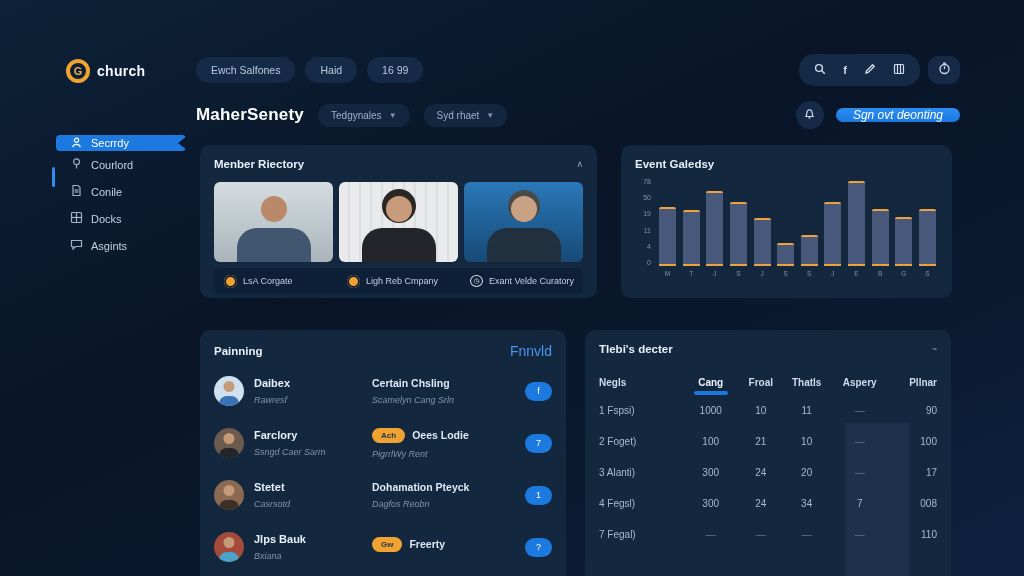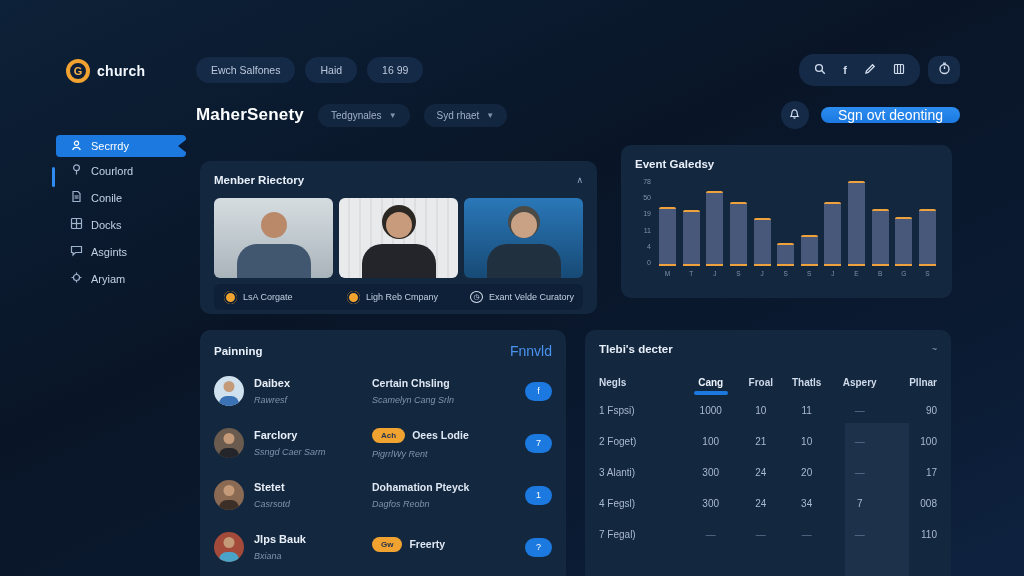--- a/index.html
+++ b/index.html
@@ -13,21 +13,21 @@
   .logo { display:flex; align-items:center; gap:7px; margin:14px 0 0 2px; }
   .logo-mark { width:24px; height:24px; border-radius:50%; border:4px solid #f0a330;
     display:flex; align-items:center; justify-content:center; font-weight:bold;
     font-size:11px; color:#f4b24a; background:#0d1f38; }
   .logo-text { font-size:14px; font-weight:bold; color:#f4f8ff; letter-spacing:.3px; }
   .menu { position:absolute; top:90px; left:0; width:120px; }
   .menu-item { position:relative; display:flex; align-items:center; gap:8px; height:27px;
     padding-left:6px; font-size:11px; color:#c3d1e4; cursor:pointer; }
   .menu-item svg { flex:0 0 13px; stroke:#9fb2cc; }
   .menu-item.active { background:#1b79e0; border-radius:4px; color:#ffffff;
-    margin-left:-8px; padding-left:14px; width:130px; height:22px; }
+    margin-left:-8px; padding-left:14px; width:130px; height:16px; }
   .menu-item.active svg { stroke:#ffffff; }
   .menu-item.active::after { content:""; position:absolute; right:-1px; top:50%;
     transform:translateY(-50%); border-top:7px solid transparent; border-bottom:7px solid transparent;
     border-right:9px solid #0a1830; }
   .side-tick { position:absolute; left:-12px; top:122px; width:3px; height:20px;
     background:#2f8bf0; border-radius:2px; }
   .main { position:absolute; left:196px; top:45px; width:764px; height:531px; }
   .topbar { display:flex; justify-content:space-between; align-items:center; height:34px; margin-top:8px; }
   .pills { display:flex; gap:10px; }
   .pill { background:#152a47; border-radius:15px; padding:7px 15px; font-size:10.5px;
@@ -42,26 +42,26 @@
   .headrow { display:flex; justify-content:space-between; align-items:center; margin-top:13px; height:30px; }
   .headleft { display:flex; align-items:center; gap:14px; }
   .page-title { font-size:17px; font-weight:bold; color:#fdfeff; letter-spacing:.2px; }
   .drop { background:#12263f; border-radius:14px; padding:6px 13px; font-size:10px;
     color:#9fb0c8; cursor:pointer; display:flex; gap:7px; align-items:center; }
   .drop b { font-weight:normal; font-size:8px; color:#7f93ad; }
   .headright { display:flex; gap:12px; align-items:center; }
   .bell { width:28px; height:28px; border-radius:50%; background:#152a47;
     display:flex; align-items:center; justify-content:center; cursor:pointer; }
   .cta { background:linear-gradient(180deg,#2c8df0,#1b79e0); border:none; border-radius:15px;
-    padding:0 17px; font-size:14px; color:#fff; font-family:inherit; cursor:pointer; }
+    padding:0 17px; font-size:12px; color:#fff; font-family:inherit; cursor:pointer;font-style:italic; }
   .card { position:absolute; background:#13273f; border-radius:10px; padding:13px 14px; }
   .card-title { font-size:11.5px; font-weight:bold; color:#e9f0fa; }
   .card-head { display:flex; justify-content:space-between; align-items:center; }
   .chev { color:#8fa4c0; font-size:9px; cursor:pointer; }
-  .card-md { left:4px; top:116px; width:397px; height:153px; }
+  .card-md { left:4px; top:100px; width:397px; height:153px; }
   .photos { display:flex; gap:6px; margin-top:12px; }
   .photo { flex:1; height:80px; border-radius:6px; position:relative; overflow:hidden; }
   .photo::before { content:""; position:absolute; width:26px; height:26px; border-radius:50%;
     left:50%; top:14px; transform:translateX(-50%); }
   .photo::after { content:""; position:absolute; width:74px; height:40px;
     border-radius:20px 20px 0 0; left:50%; bottom:-6px; transform:translateX(-50%); }
   .photo-1 { background:linear-gradient(180deg,#d6dde1,#a9b4ba); }
   .photo-1::before { background:#b9896a; } .photo-1::after { background:#41566f; }
   .photo-2 { background:repeating-linear-gradient(90deg,#e9eaeb 0 9px,#dcdee0 9px 11px); }
   .photo-2::before { background:#c99b7d; box-shadow:0 -3px 0 4px #2b2723; }
@@ -166,27 +166,20 @@
             <line x1="1.5" y1="6.5" x2="11.5" y2="6.5"></line>
           </svg></span>
         <span>Docks</span>
       </div>
       <div class="menu-item">
         <span><svg width="13" height="13" viewBox="0 0 13 13" fill="none" stroke-width="1.2">
             <path d="M1.5 2.5 h10 v6 h-6 l-2.5 2.5 v-2.5 h-1.5 z"></path>
           </svg></span>
         <span>Asgints</span>
       </div>
-      <div class="menu-item">
-        <span><svg width="13" height="13" viewBox="0 0 13 13" fill="none" stroke-width="1.2">
-            <circle cx="6.5" cy="6.5" r="3"></circle>
-            <path d="M6.5 1.5 v2 M6.5 9.5 v2 M1.5 6.5 h2 M9.5 6.5 h2"></path>
-          </svg></span>
-        <span>Aryiam</span>
-      </div>
     </div>
   <div class="side-tick"></div>
 </div>
 
 <div class="main">
   <div class="topbar">
     <div class="pills">
       <div class="pill">Ewch Salfones</div>
       <div class="pill">Haid</div>
       <div class="pill">16 99</div>

